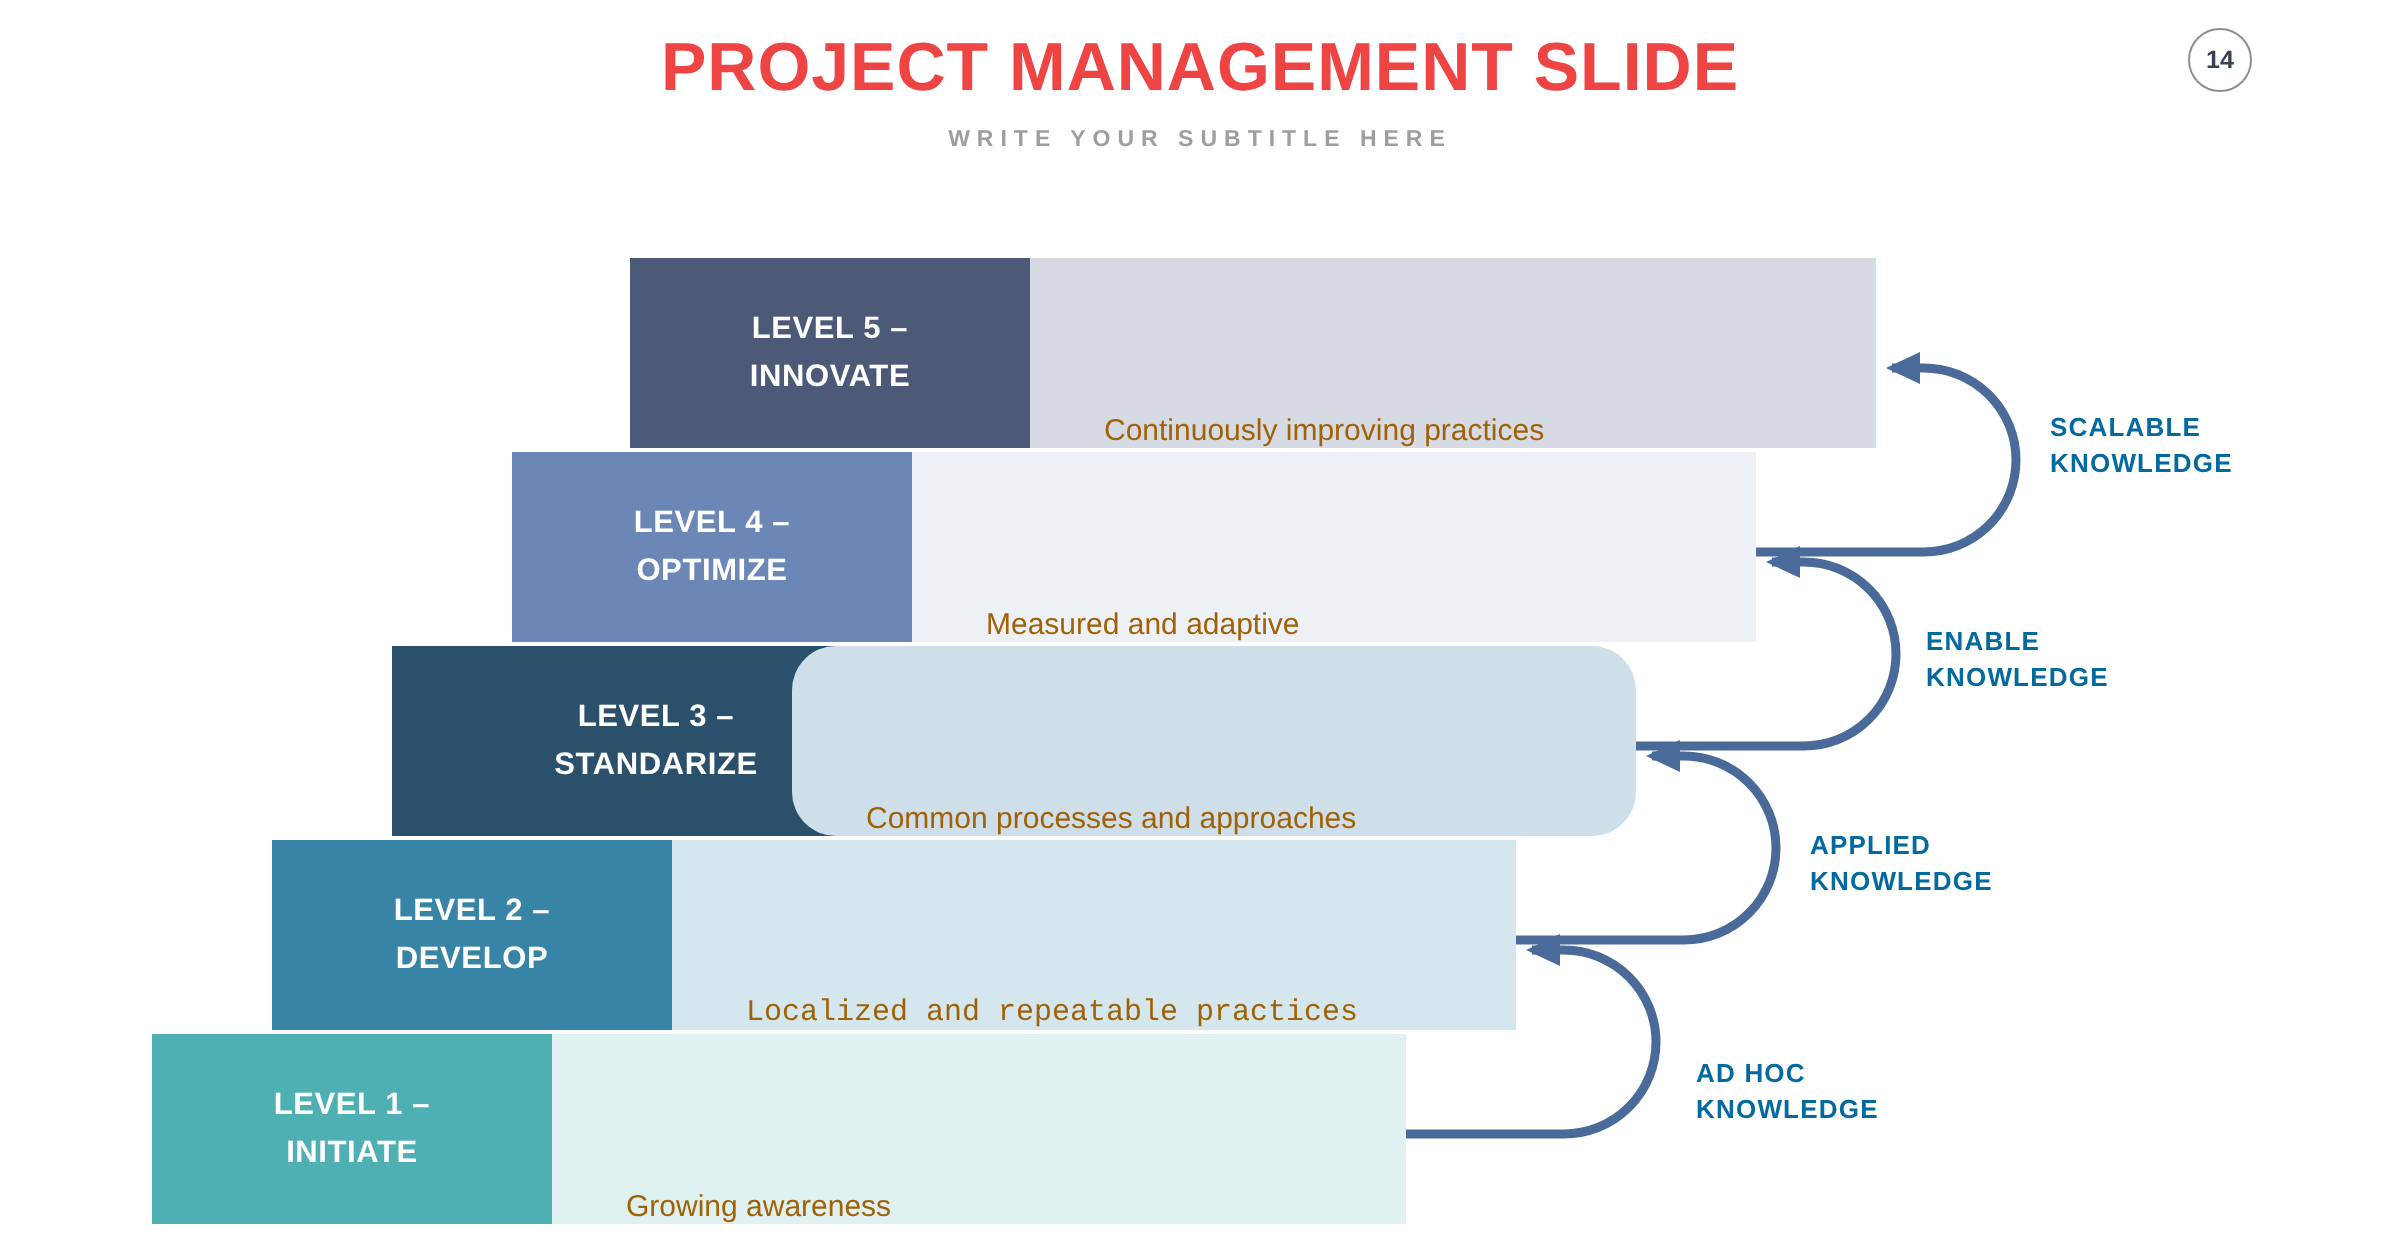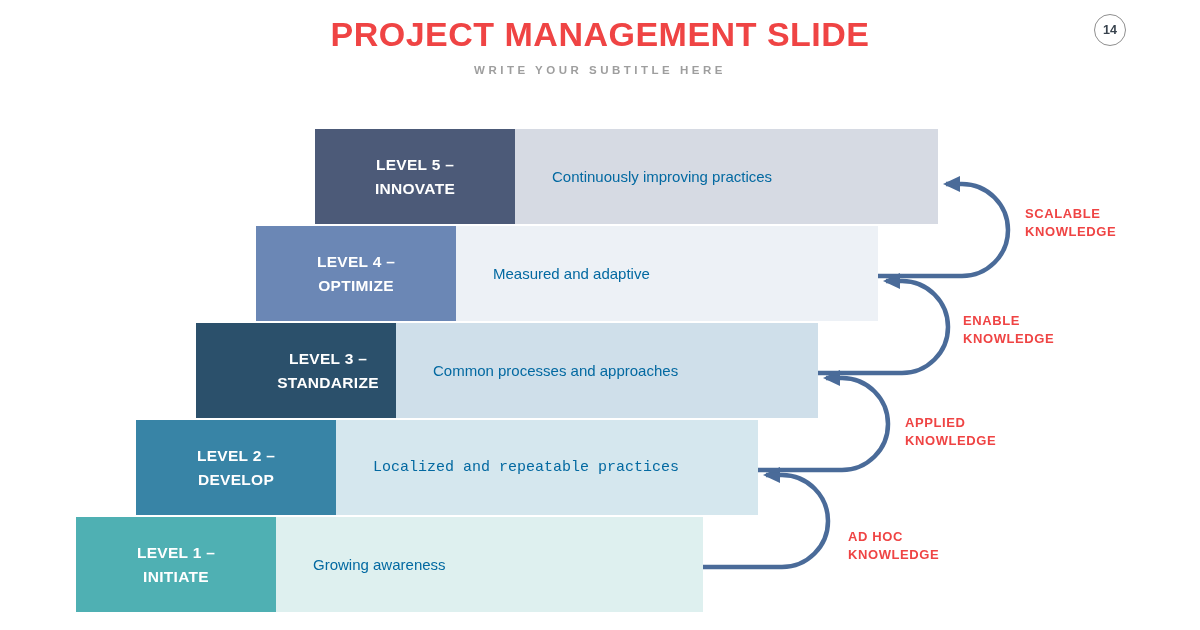--- a/index.html
+++ b/index.html
@@ -11,30 +11,30 @@
   .title{margin-top:15px;font-size:34px;font-weight:bold;color:#ef4444;letter-spacing:.5px;}
   .subtitle{margin-top:10px;font-size:11.5px;color:#9e9e9e;letter-spacing:3.5px;font-weight:bold;}
   .page-badge{position:absolute;top:14px;left:1094px;width:30px;height:30px;
               border:1.4px solid #8f8f8f;border-radius:50%;display:flex;align-items:center;
               justify-content:center;font-size:12.5px;font-weight:bold;color:#38424d;background:#fff;}
 
   
   .row-box{position:absolute;width:200px;height:95px;display:flex;flex-direction:column;
            align-items:center;justify-content:center;color:#ffffff;font-weight:bold;
            font-size:15.5px;line-height:24px;letter-spacing:.3px;text-align:center;}
-  .row-bar{position:absolute;height:95px;display:flex;align-items:center;
-           padding-left:37px;box-sizing:border-box;font-size:15px;color:#0369a1;}
+  .row-bar{position:absolute;height:95px;display:flex;align-items:flex-end;
+           padding-left:37px;box-sizing:border-box;font-size:15px;color:#a16207;}
   .box5{top:129px;left:315px;}  .bar5{top:129px;left:515px;width:423px;}
   .box4{top:226px;left:256px;}  .bar4{top:226px;left:456px;width:422px;}
-  .box3{top:323px;left:196px;}  .bar3{top:323px;left:396px;width:422px;}
+  .box3{top:323px;left:196px;}  .bar3{top:323px;left:396px;width:422px;border-radius:22px;}
   .box2{top:420px;left:136px;}  .bar2{top:420px;left:336px;width:422px;font-family:Liberation Mono, monospace;}
   .box1{top:517px;left:76px;}   .bar1{top:517px;left:276px;width:427px;}
 
   
-  .kn{position:absolute;font-size:13px;font-weight:bold;color:#ef4444;
+  .kn{position:absolute;font-size:13px;font-weight:bold;color:#0369a1;
       letter-spacing:.6px;line-height:18px;}
   .kn-scalable{left:1025px;top:205px;}
   .kn-enable{left:963px;top:312px;}
   .kn-applied{left:905px;top:414px;}
   .kn-adhoc{left:848px;top:528px;}
 
   .arrows{position:absolute;top:0;left:0;pointer-events:none;}
 </style>
 </head>
 <body>

